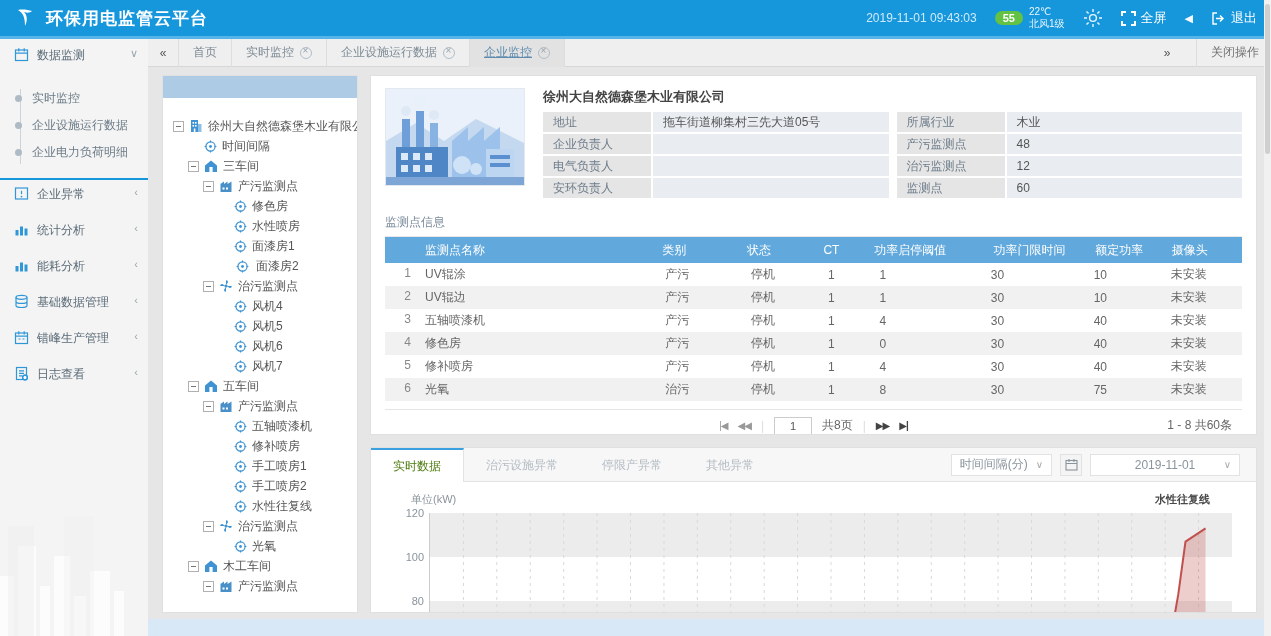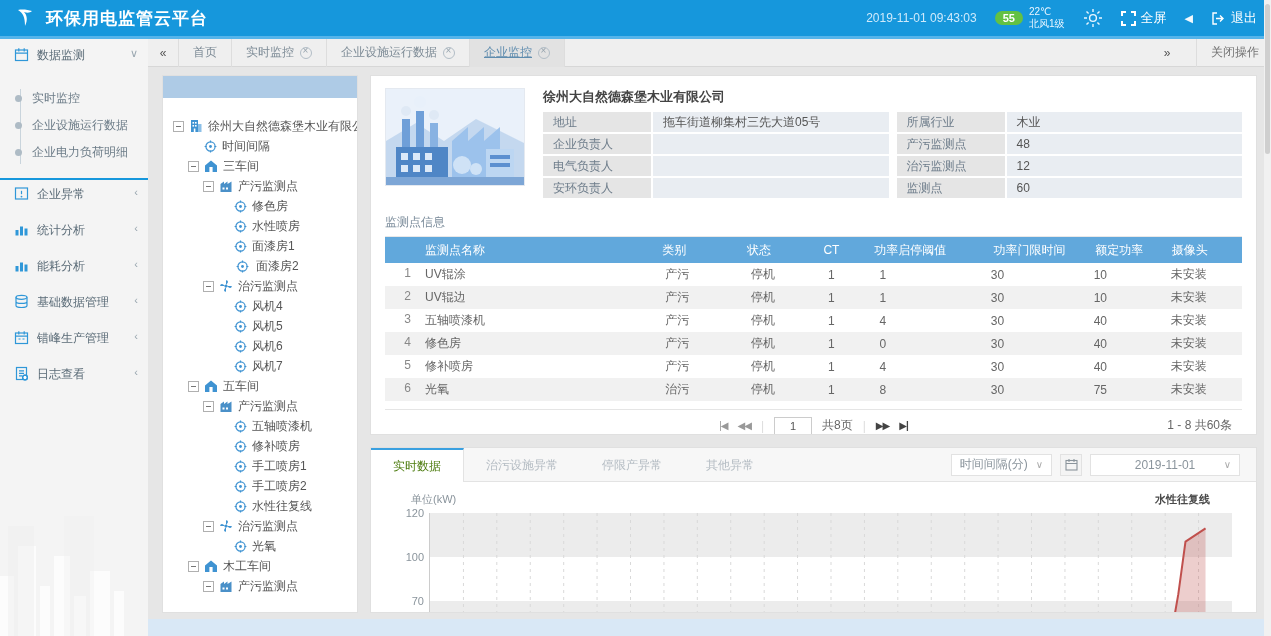--- a/index.html
+++ b/index.html
@@ -809,21 +809,21 @@
                   <line x1="916.7" y1="0" x2="916.7" y2="132" stroke="#d9d9d9" stroke-width="1" stroke-dasharray="3,4" vector-effect="non-scaling-stroke"></line>
                   <line x1="958.3" y1="0" x2="958.3" y2="132" stroke="#d9d9d9" stroke-width="1" stroke-dasharray="3,4" vector-effect="non-scaling-stroke"></line>
                 </svg>
               <svg id="series-svg" viewBox="0 0 1000 132" preserveAspectRatio="none">
                   <path d="M922.0,132.0 L933.0,81.4 L942.0,28.6 L967.0,15.4 L967.0,220 L922.0,220 Z" fill="#c0504d" fill-opacity="0.28"></path>
                   <path d="M922.0,132.0 L933.0,81.4 L942.0,28.6 L967.0,15.4" fill="none" stroke="#c0504d" stroke-width="2" vector-effect="non-scaling-stroke"></path>
                 </svg>
               <div id="yticks-host">
                   <span class="ytick" style="top: 0px;">120</span>
                   <span class="ytick" style="top: 44px;">100</span>
-                  <span class="ytick" style="top: 88px;">70</span>
+                  <span class="ytick" style="top: 88px;">80</span>
                 </div>
             </div>
           </div>
         </div>
       </div>
     </div>
 
     <div id="footer-strip"></div>
   </div>
 </div>

